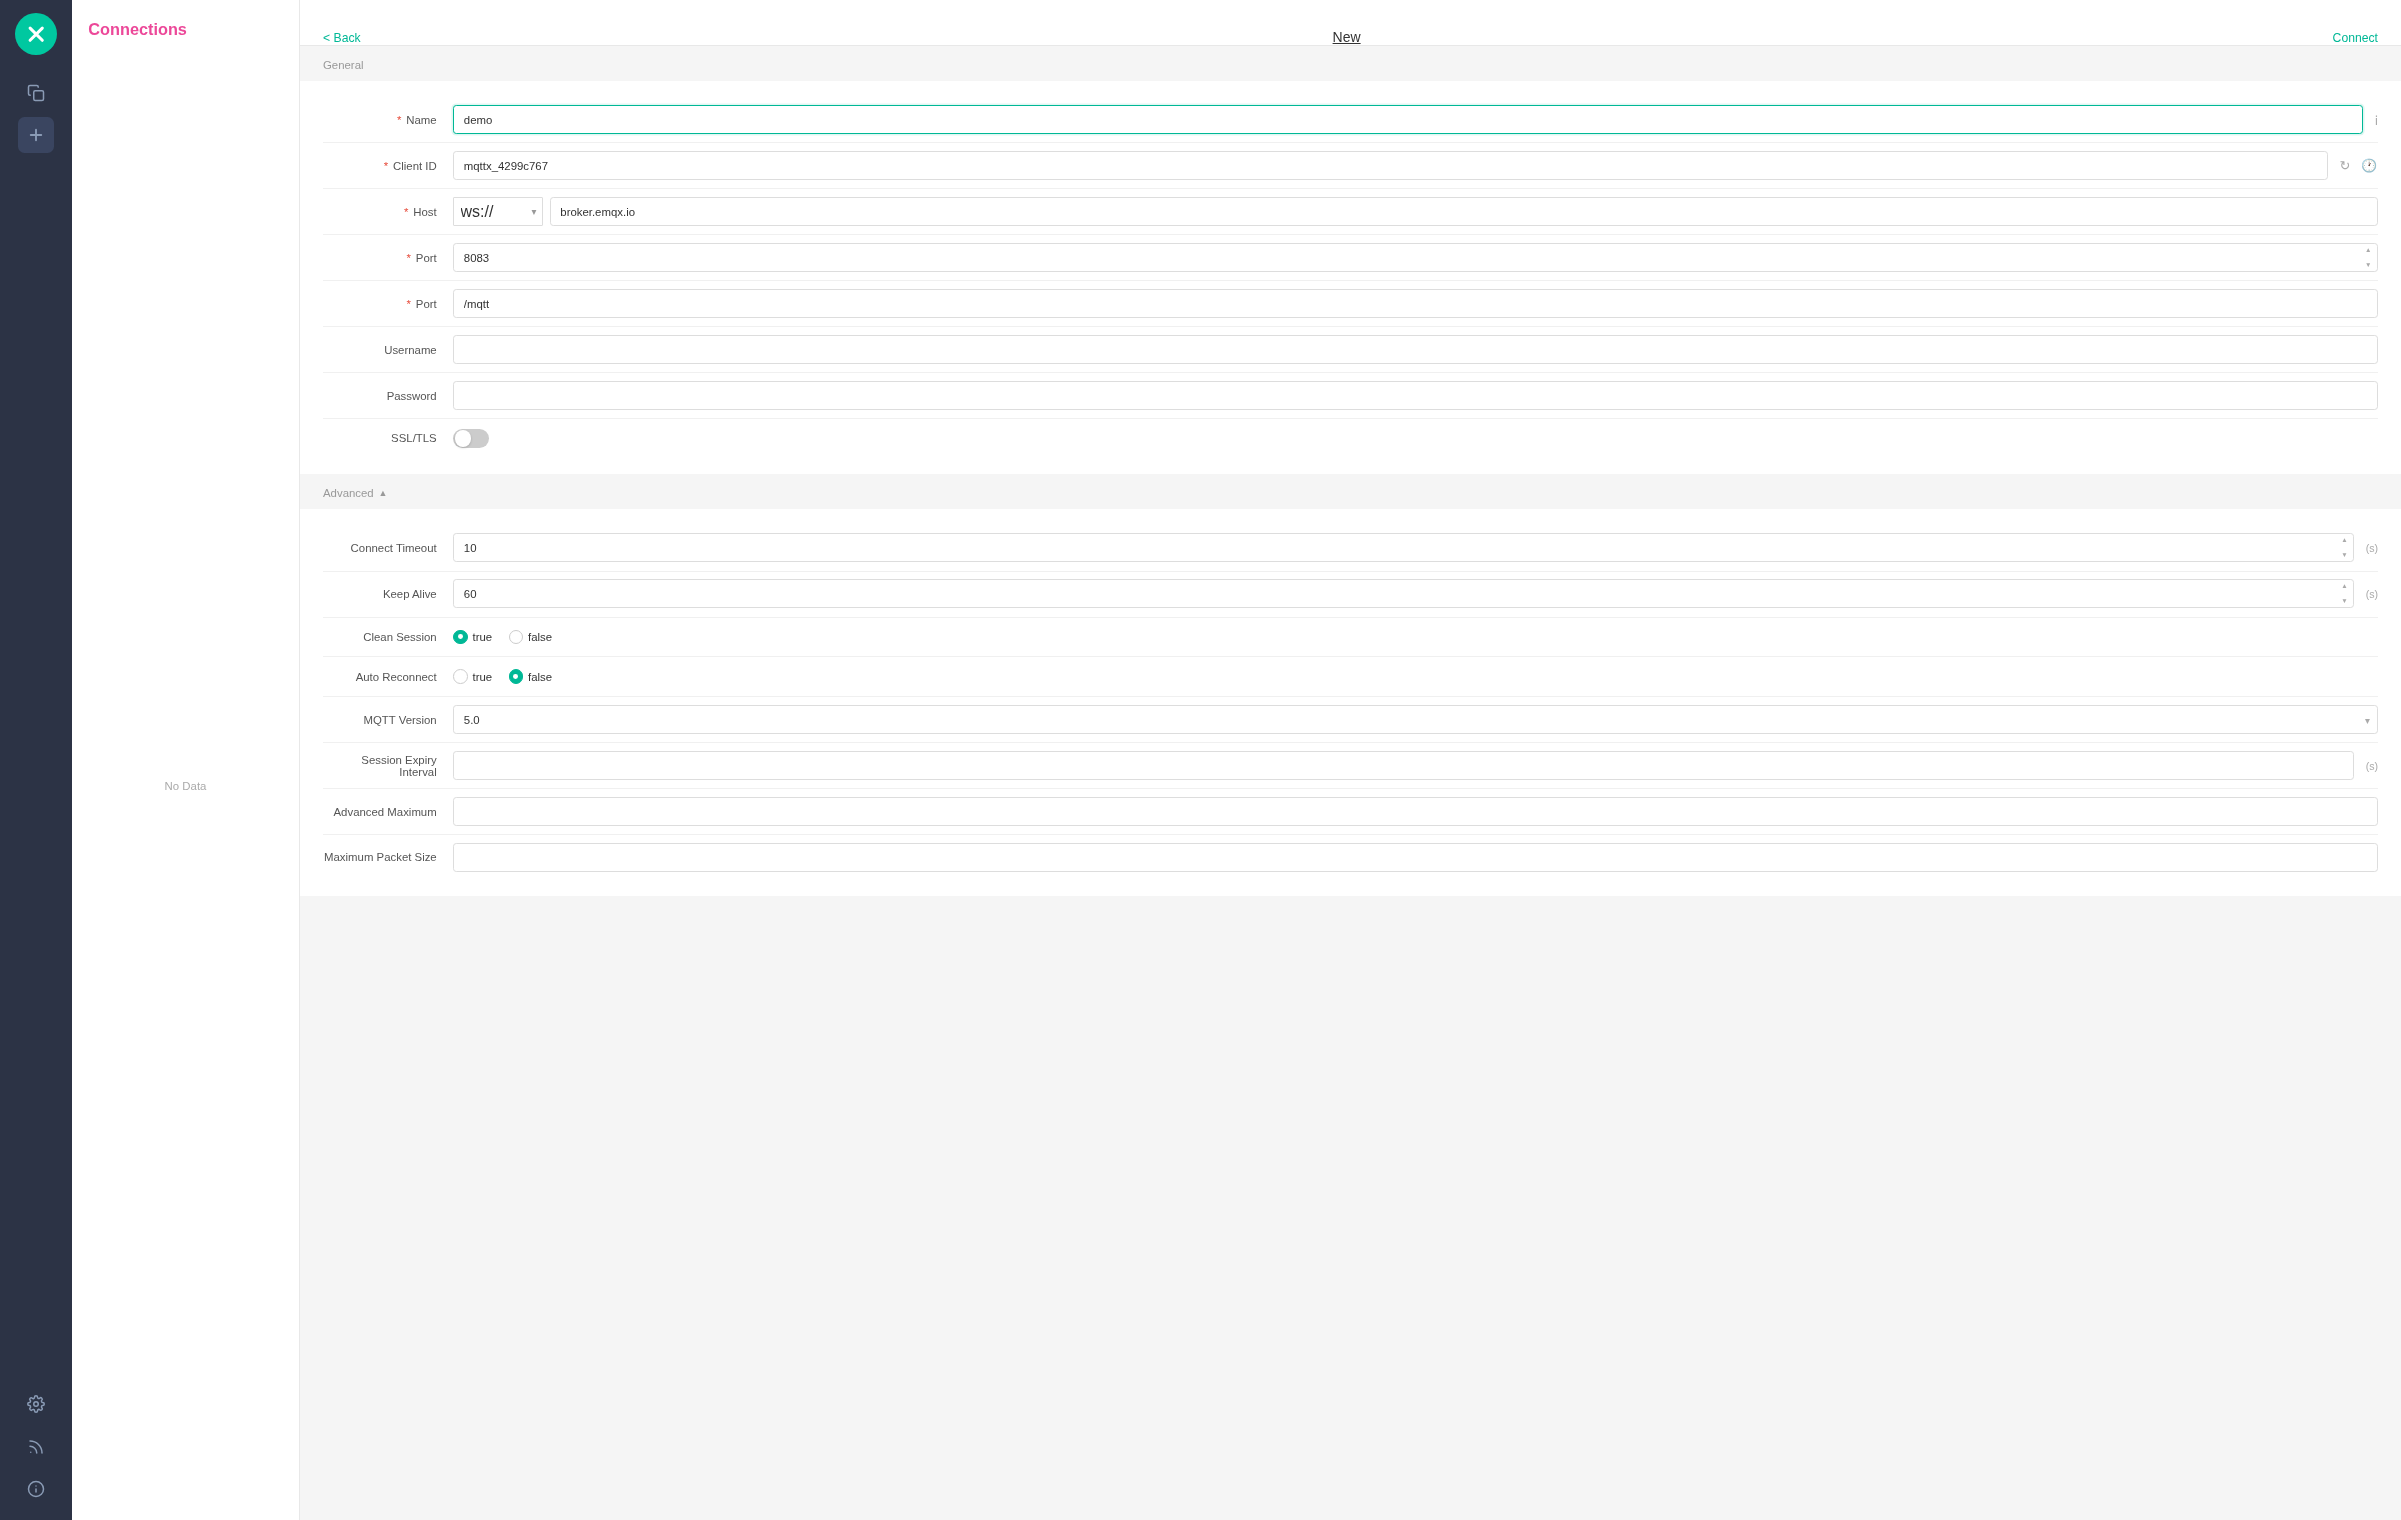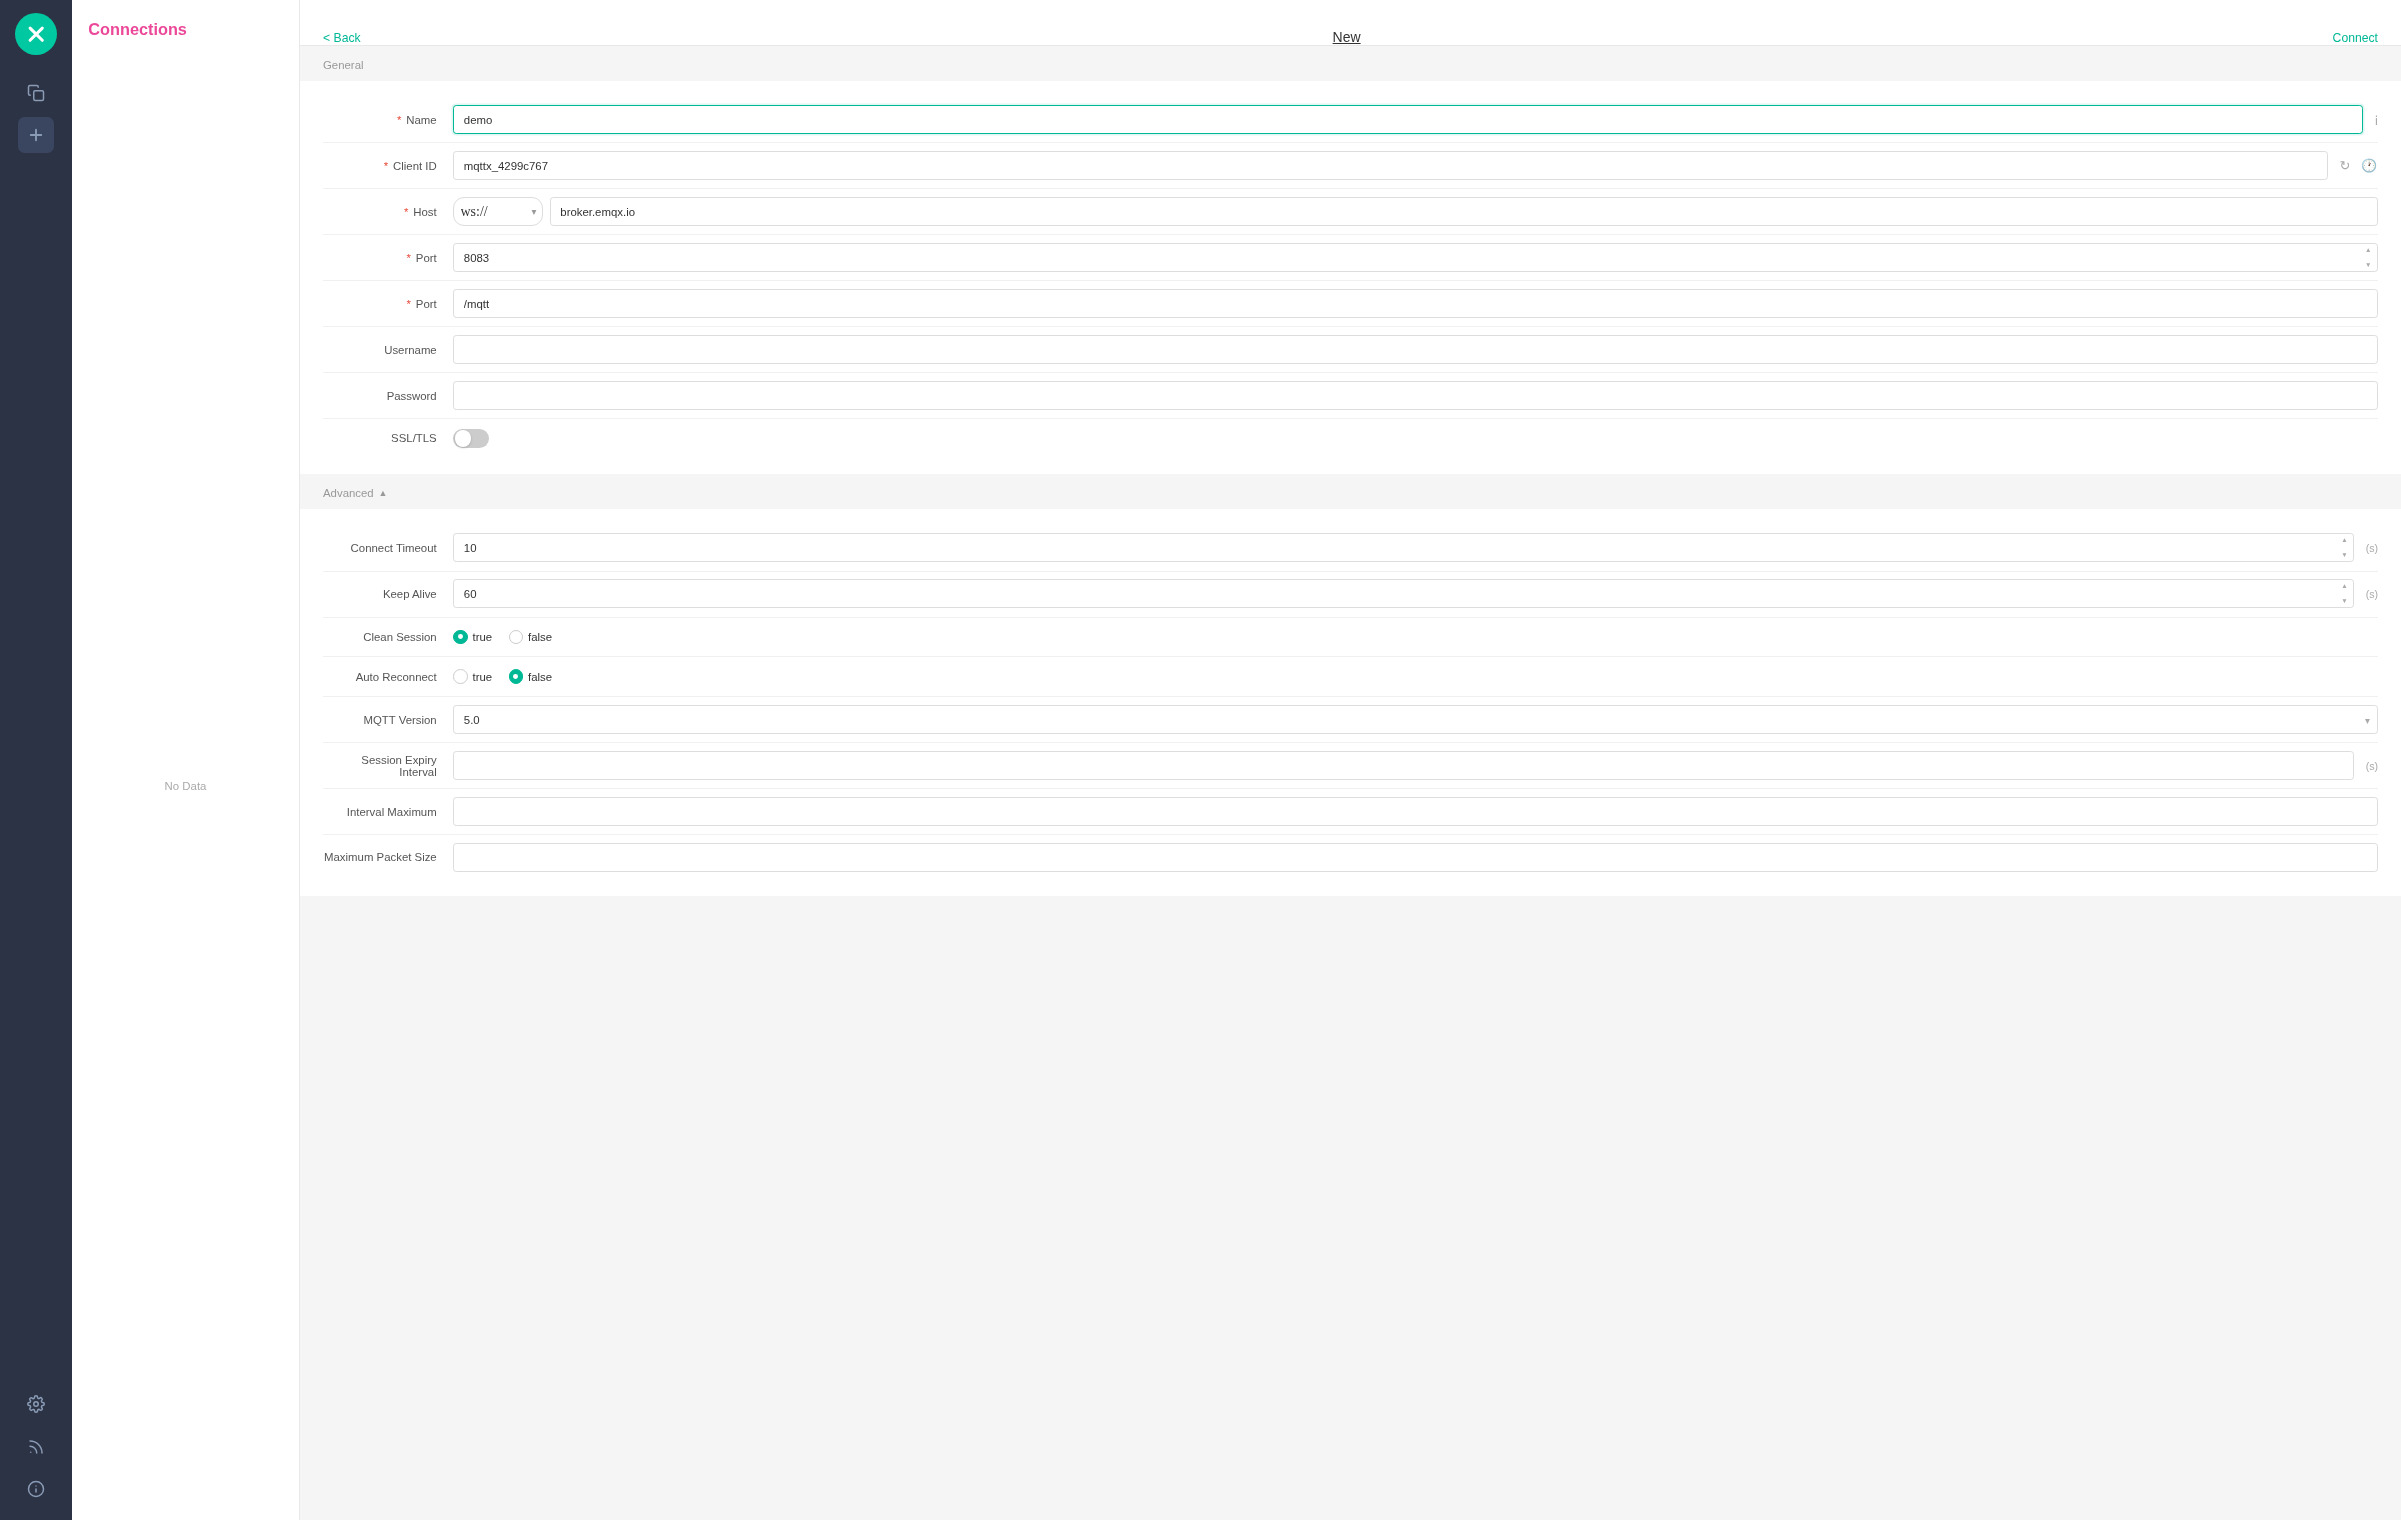--- a/index.html
+++ b/index.html
@@ -164,33 +164,32 @@
     .form-input-icon {
       color: #aaa;
       cursor: pointer;
       margin-left: 4.9px;
     }
 
     
     .host-select {
       height: 29px;
       border: 0.8px solid #ddd;
-      border-radius: 11px;
+      border-radius: 1px;
       padding: 0 6.5px;
-      font-size: 14px;
+      font-size: 16px;
       color: #333;
       background: #fff;
       min-width: 90px;
       appearance: none;
       -webkit-appearance: none;
       padding-right: 19.6px;
       cursor: pointer;
       outline: none;
       position: relative;
-      font-family: Liberation Serif, serif;
     }
     .host-select-wrap {
       position: relative;
       display: inline-flex;
       align-items: center;
     }
     .host-select-wrap::after {
       content: '▾';
       position: absolute;
       right: 6.5px;
@@ -602,21 +601,21 @@
         <div class="form-label">Session Expiry Interval</div>
         <div class="form-control-wrap">
           <input class="form-input" type="text" value="" style="">
           <span style="color:#aaa; font-size:10.6px; white-space:nowrap; margin-left:4.9px;">(s)</span>
         </div>
       </div>
 
       <div class="section-divider"></div>
 
       <div class="form-row">
-        <div class="form-label">Interval Maximum</div>
+        <div class="form-label">Advanced Maximum</div>
         <div class="form-control-wrap">
           <input class="form-input" type="text" value="" style="">
         </div>
       </div>
 
       <div class="section-divider"></div>
 
       <div class="form-row">
         <div class="form-label">Maximum Packet Size</div>
         <div class="form-control-wrap">

